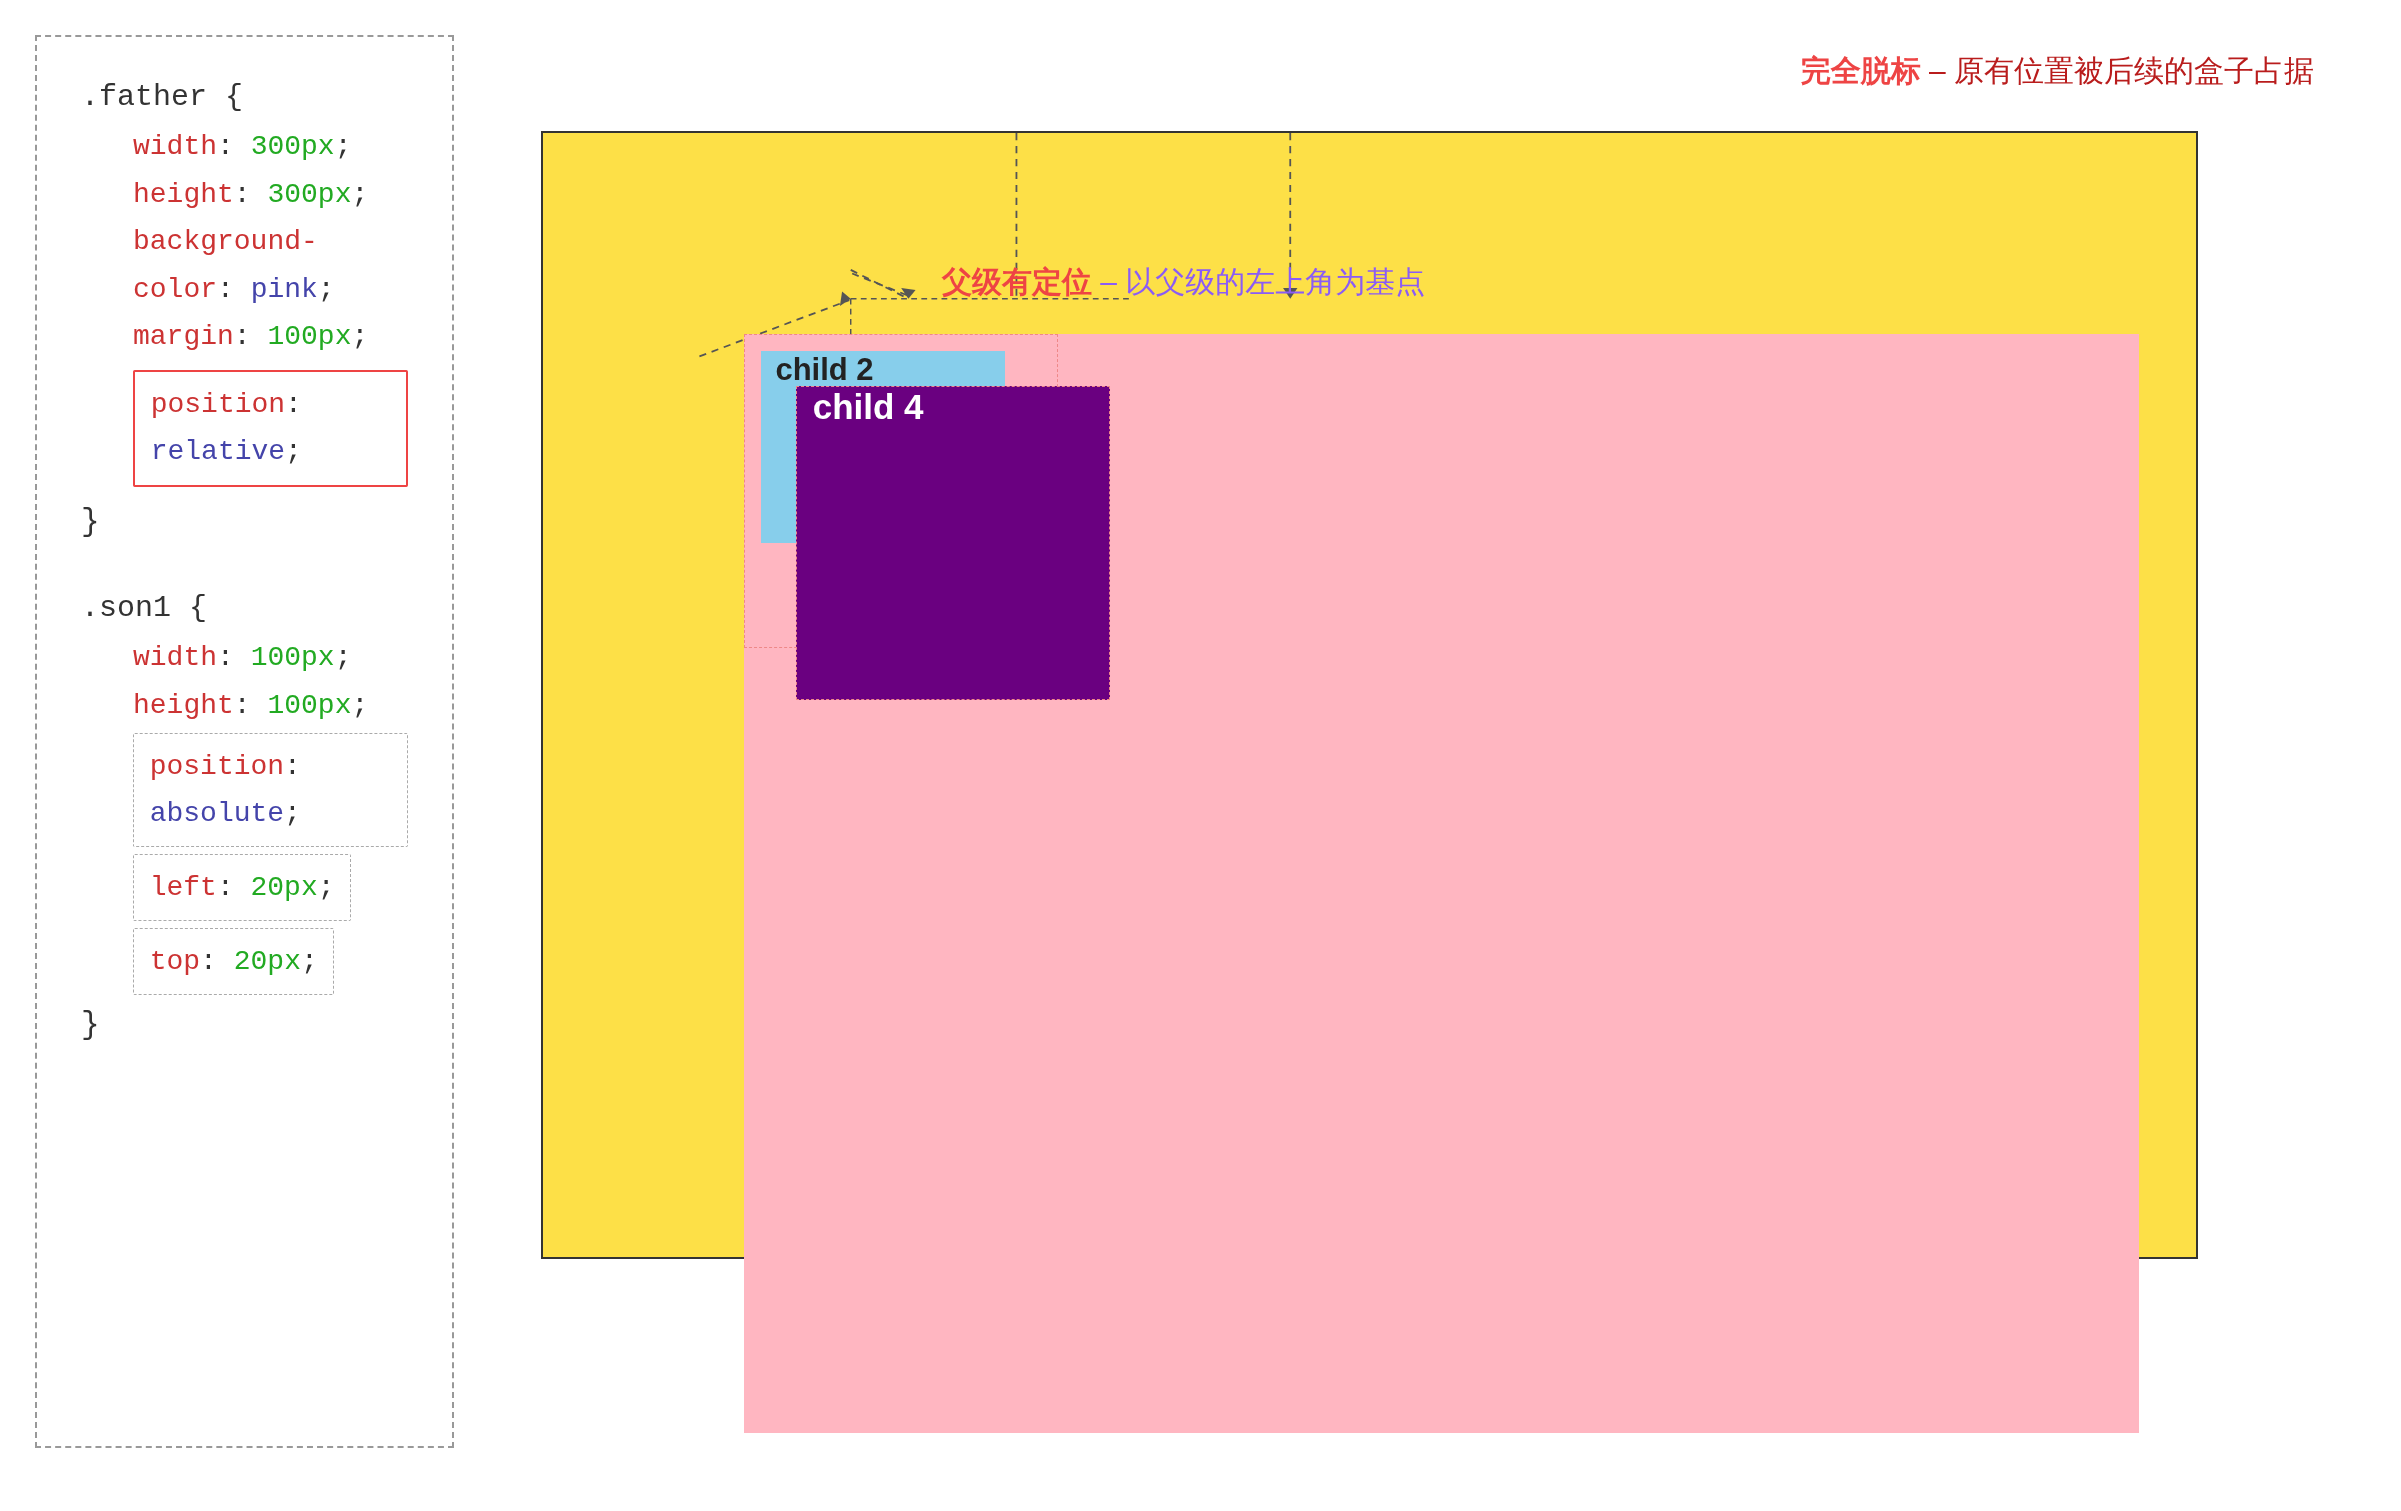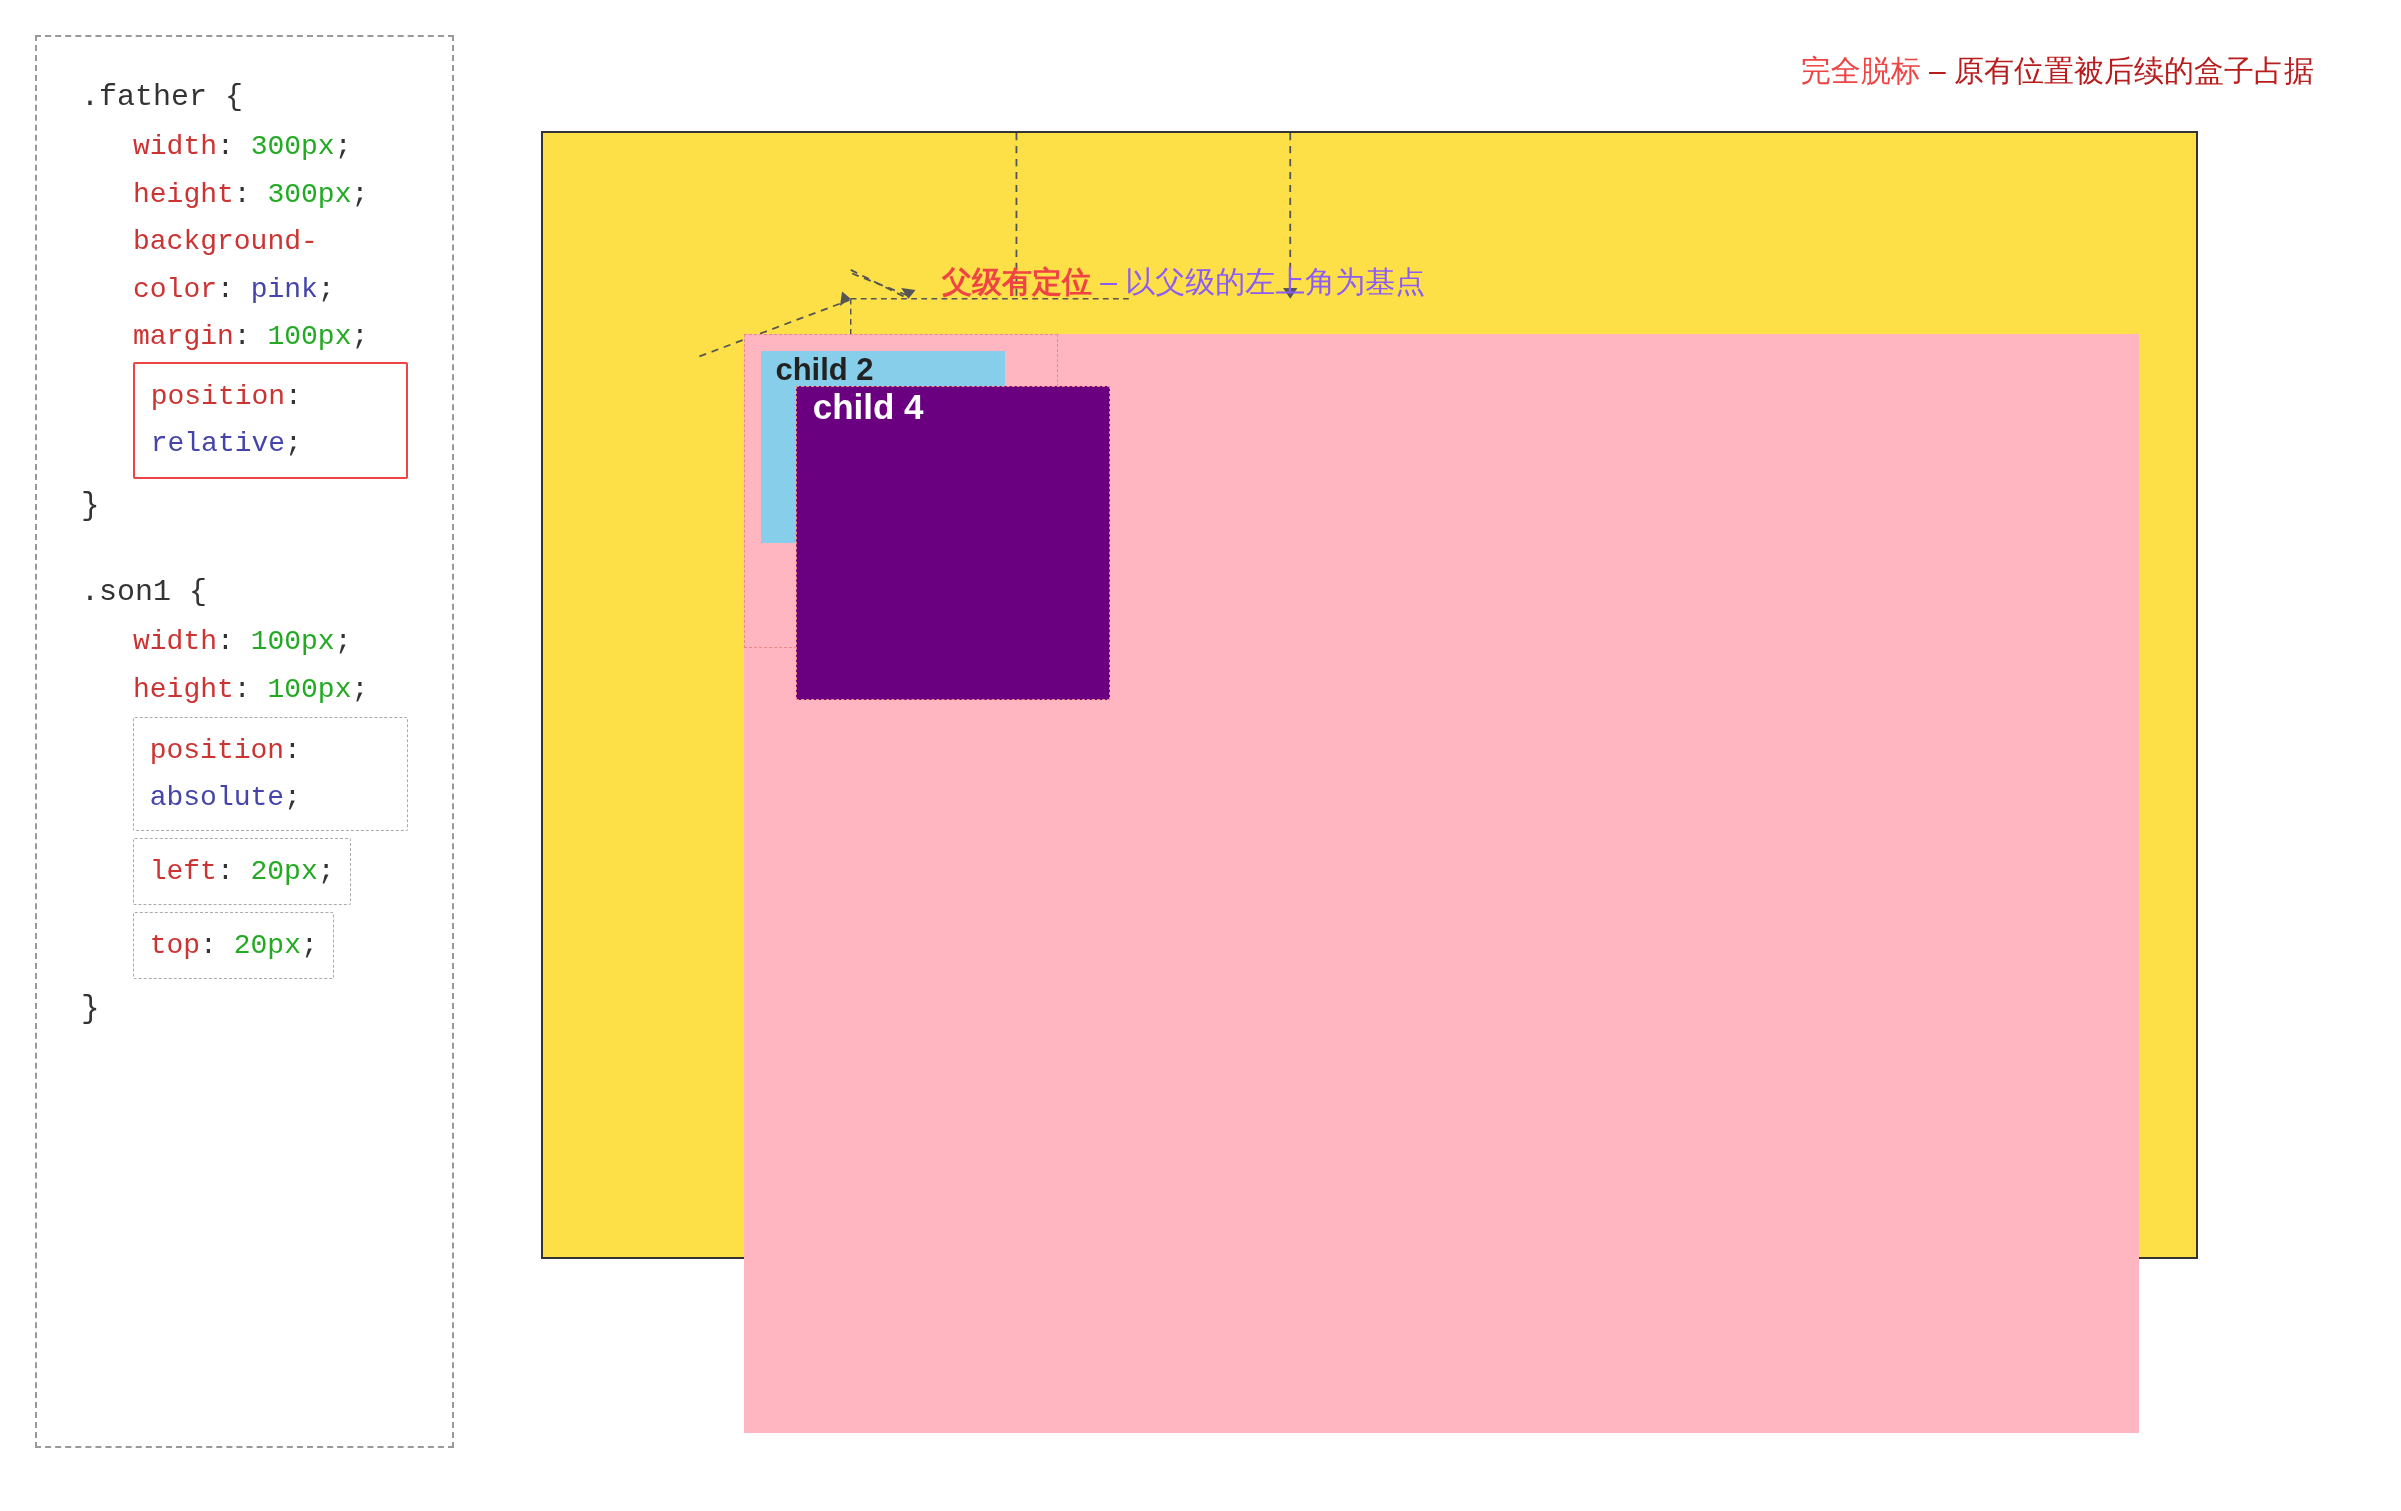--- a/index.html
+++ b/index.html
@@ -33,21 +33,21 @@
     .value-green { color: #2a2; }
     .value-blue { color: #44a; }
     .punctuation { color: #333; }
     .brace { color: #333; font-size: 31px; }
     .selector { color: #333; font-size: 30px; }
 
     .highlight-red {
       border: 2.6px solid #e44;
       padding: 8.7px 15.7px;
       display: inline-block;
-      margin: 1px 0;
+      margin: 9px 0;
       border-radius: 1.7px;
     }
 
     .highlight-dashed {
       border: 1.7px dashed #aaa;
       padding: 8.7px 15.7px;
       display: inline-block;
       margin: 3.5px 0;
       border-radius: 1.7px;
     }
@@ -78,21 +78,21 @@
     }
 
     
     .annotation-top {
       position: absolute;
       top: 15.7px;
       right: 52px;
       font-size: 30px;
       font-family: sans-serif;
     }
-    .ann-red { color: #e44; font-weight: normal; }
+    .ann-red { color: #e44; font-weight: bold; }
     .ann-black { color: #b91c1c; }
 
     
     .father-box {
       position: absolute;
       left: 201px;
       top: 201px;
       width: 1395px;
       height: 1099px;
       background-color: #ffb6c1;

